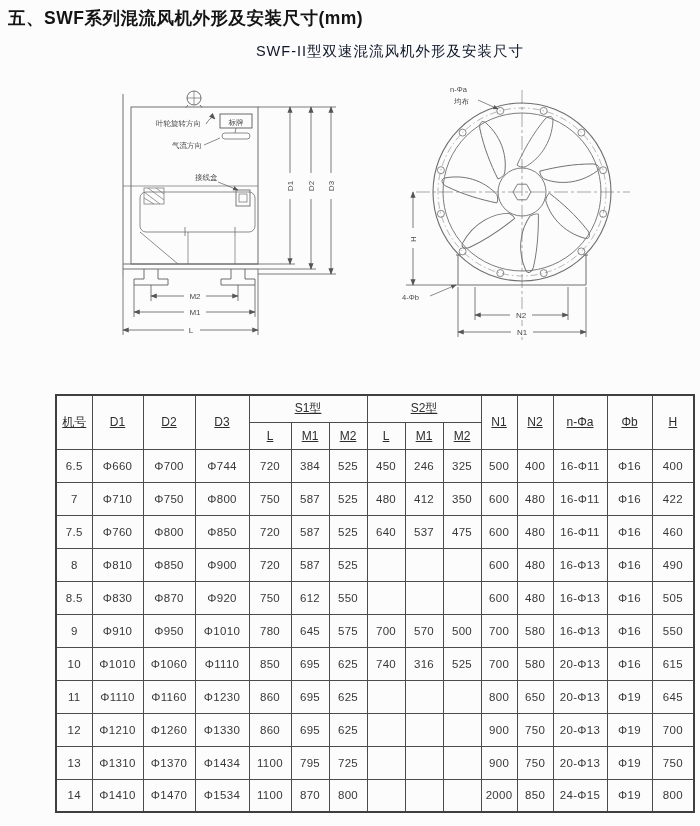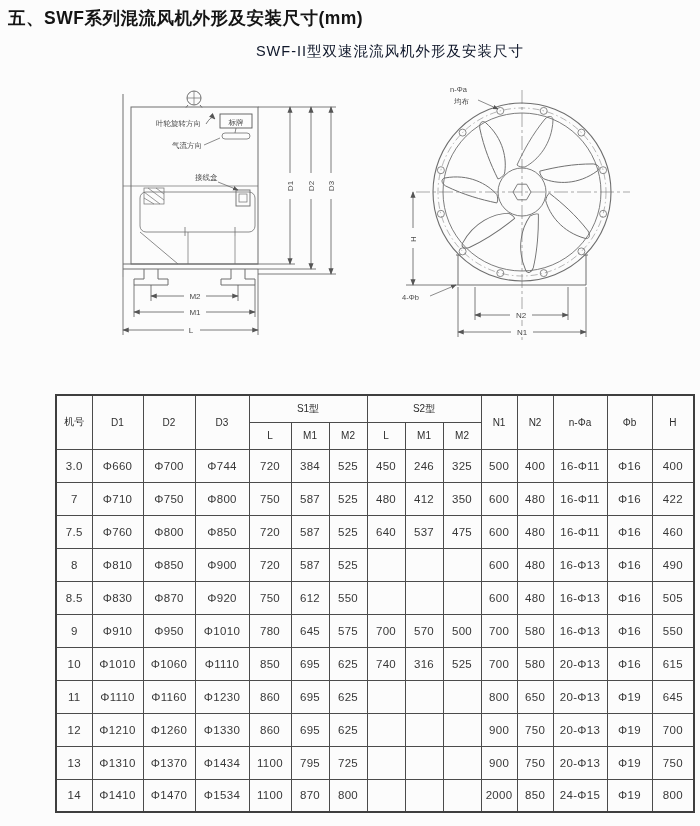--- a/index.html
+++ b/index.html
@@ -23,21 +23,21 @@
   .dim-table {
     position:absolute; left:55px; top:394px; width:636px;
     border-collapse:collapse; table-layout:fixed;
     border:2px solid #3f3f3f;
     font-size:11.5px; color:#333;
   }
   .dim-table th, .dim-table td {
     border:1px solid #4b4b4b; text-align:center; vertical-align:middle;
     font-weight:400; padding:0 1px; overflow:hidden; white-space:nowrap;
   }
-  .dim-table thead th { height:27px; font-size:10px; color:#2d2d2d; }
+  .dim-table thead th { height:27px; font-size:12px; color:#2d2d2d;text-decoration:underline; }
   .dim-table tbody td { height:33px; letter-spacing:0.3px; color:#383838; }
 </style>
 </head>
 <body>
 
 <div class="page">
 
   <div class="title">五、SWF系列混流风机外形及安装尺寸(mm)</div>
   <div class="subtitle">SWF-II型双速混流风机外形及安装尺寸</div>
 
@@ -244,21 +244,21 @@
         <th>L</th>
         <th>M1</th>
         <th>M2</th>
         <th>L</th>
         <th>M1</th>
         <th>M2</th>
       </tr>
     </thead>
     <tbody>
         <tr>
-          <td>3.0</td>
+          <td>6.5</td>
           <td>Φ660</td>
           <td>Φ700</td>
           <td>Φ744</td>
           <td>720</td>
           <td>384</td>
           <td>525</td>
           <td>450</td>
           <td>246</td>
           <td>325</td>
           <td>500</td>

